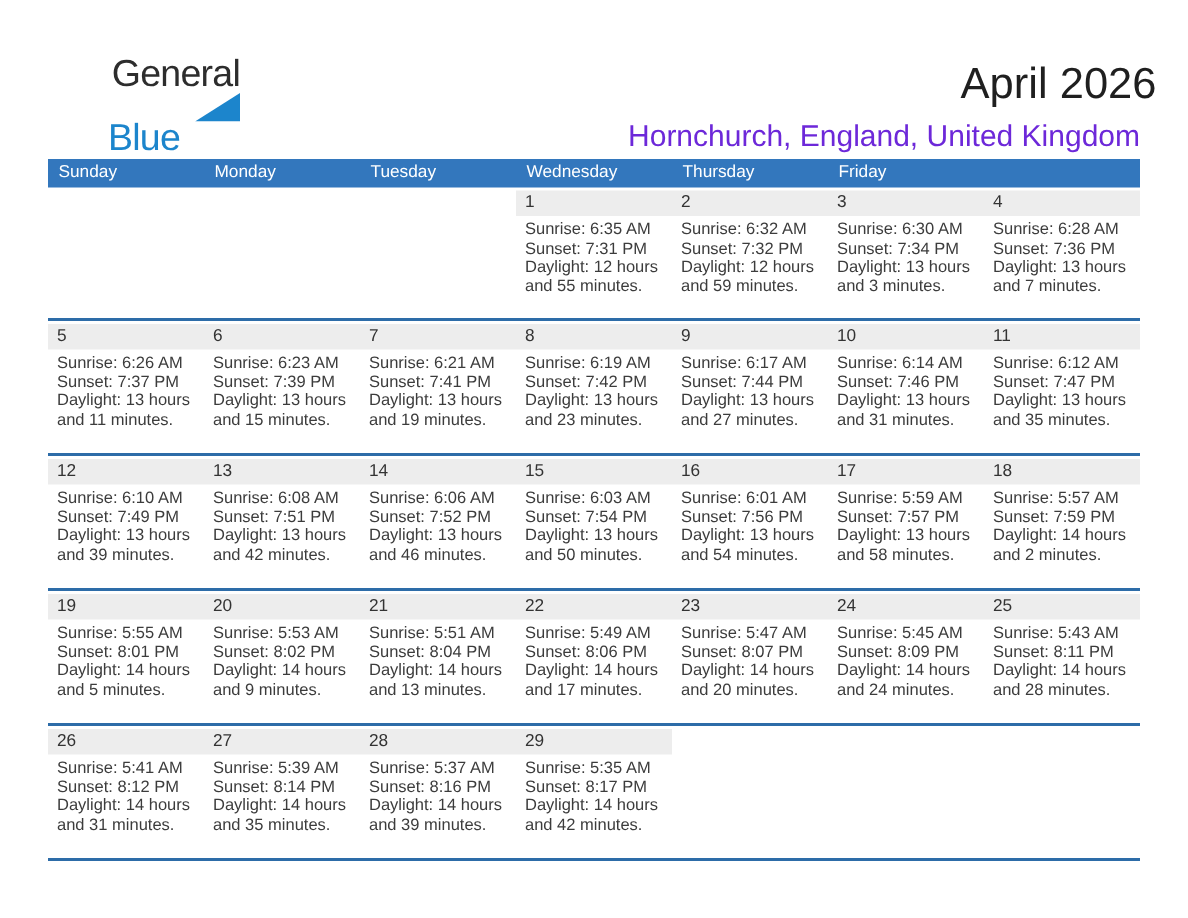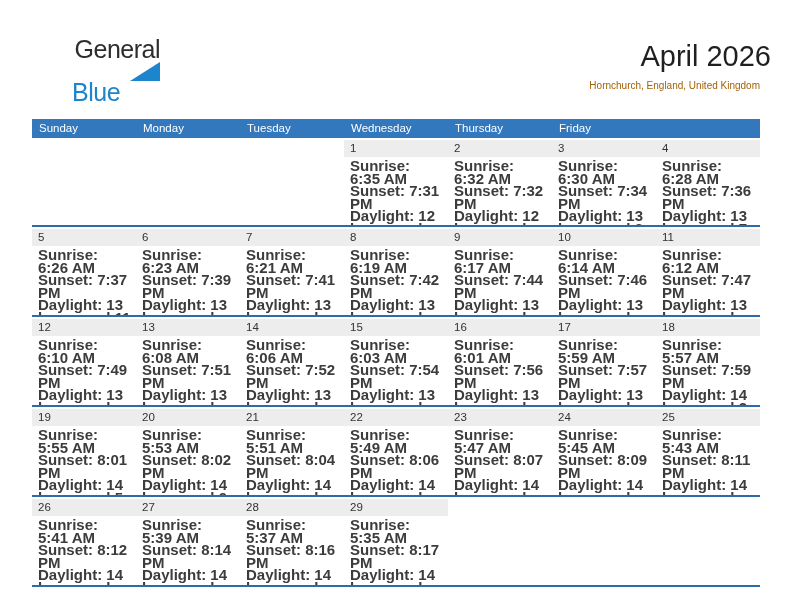--- a/index.html
+++ b/index.html
@@ -15,44 +15,44 @@
   .logo-triangle { margin-left:1px; margin-bottom:1px; }
   .logo-blue { font-size:25px; line-height:0.85; color:var(--logo-blue,#1c85cc); margin-left:42px; letter-spacing:-0.5px; }
 
   
   .page-title {
     position:absolute; top:40px; right:21px; margin:0;
     font-size:29px; font-weight:normal; color:var(--title-text,#1f1f1f); text-align:right;
   }
   .page-subtitle {
     position:absolute; top:80px; right:32px;
-    font-size:10px; color:#a16207; text-align:right;
+    font-size:20px; color:#6d28d9; text-align:right;
   }
 
   
-  .calendar { position:absolute; left:32px; top:106px; width:728px;margin-top:13px; }
+  .calendar { position:absolute; left:32px; top:106px; width:728px; }
   .weekday-row {
     display:grid; grid-template-columns:repeat(7,1fr);
     background:var(--header-blue,#3377bd); height:19px;
   }
   .weekday-cell { color:#ffffff; font-size:11.5px; line-height:19px; padding-left:7px;
     white-space:nowrap; overflow:hidden; }
 
   .calendar-grid { border-bottom:2px solid var(--line-blue,#2d6ca8); }
   .week-row { display:grid; grid-template-columns:repeat(7,1fr); height:87px; }
   .week-row + .week-row { border-top:2px solid var(--line-blue,#2d6ca8); height:88px; }
 
   .day-cell { overflow:hidden; }
   .day-number {
     height:17px; line-height:17px; margin-top:2px; padding-left:6px;
     font-size:11.5px; color:#333333;
   }
   .has-day .day-number { background:var(--band-gray,#ededed); }
-  .day-body { padding:3px 5px 0 6px; font-size:15px; line-height:12.6px;
-    color:var(--detail-text,#3c3c3c);font-weight:bold; }
+  .day-body { padding:3px 5px 0 6px; font-size:11px; line-height:12.6px;
+    color:var(--detail-text,#3c3c3c); }
 </style>
 </head>
 <body>
 
 <div class="page">
 
   <div class="logo">
     <div class="logo-top">
       <span class="logo-general">General</span>
       <svg class="logo-triangle" width="30" height="19" viewBox="0 0 30 19">

